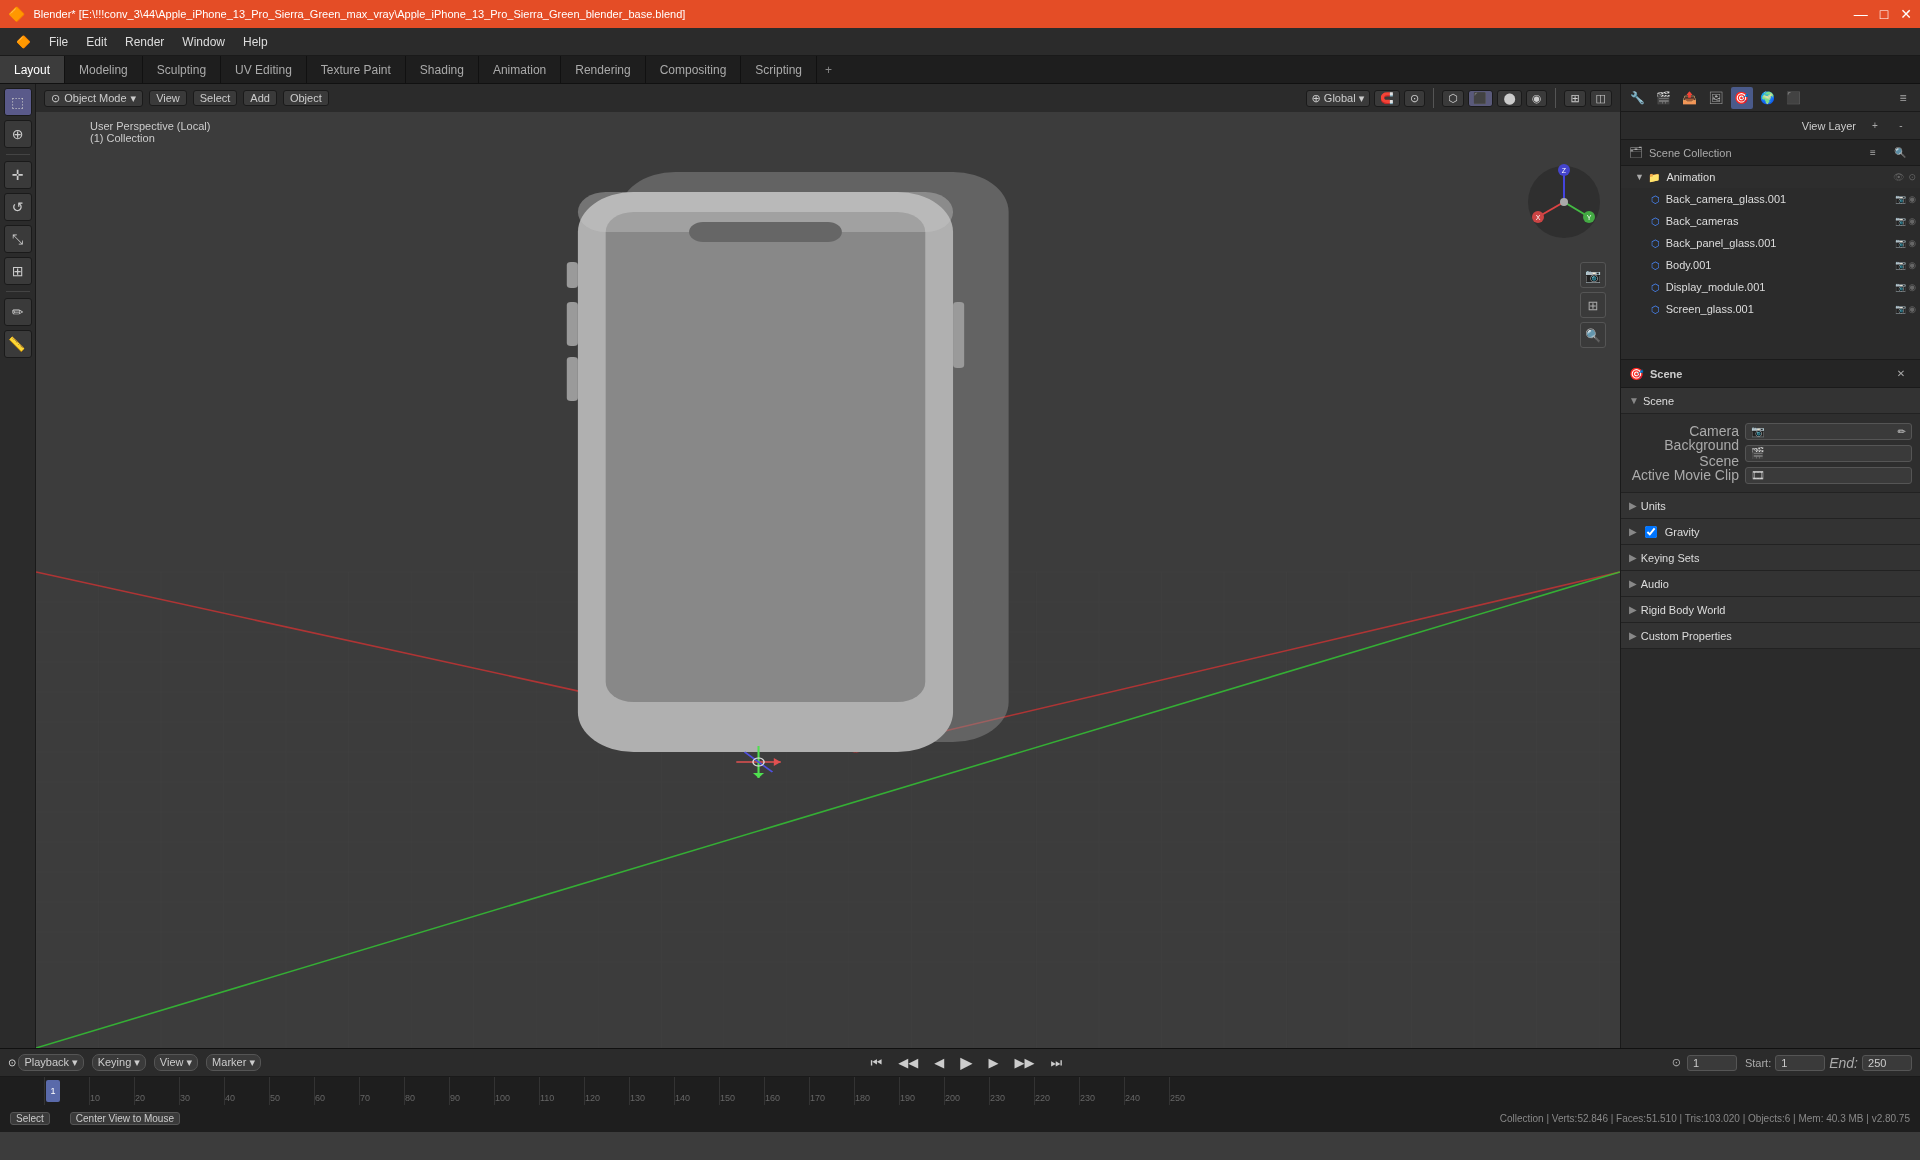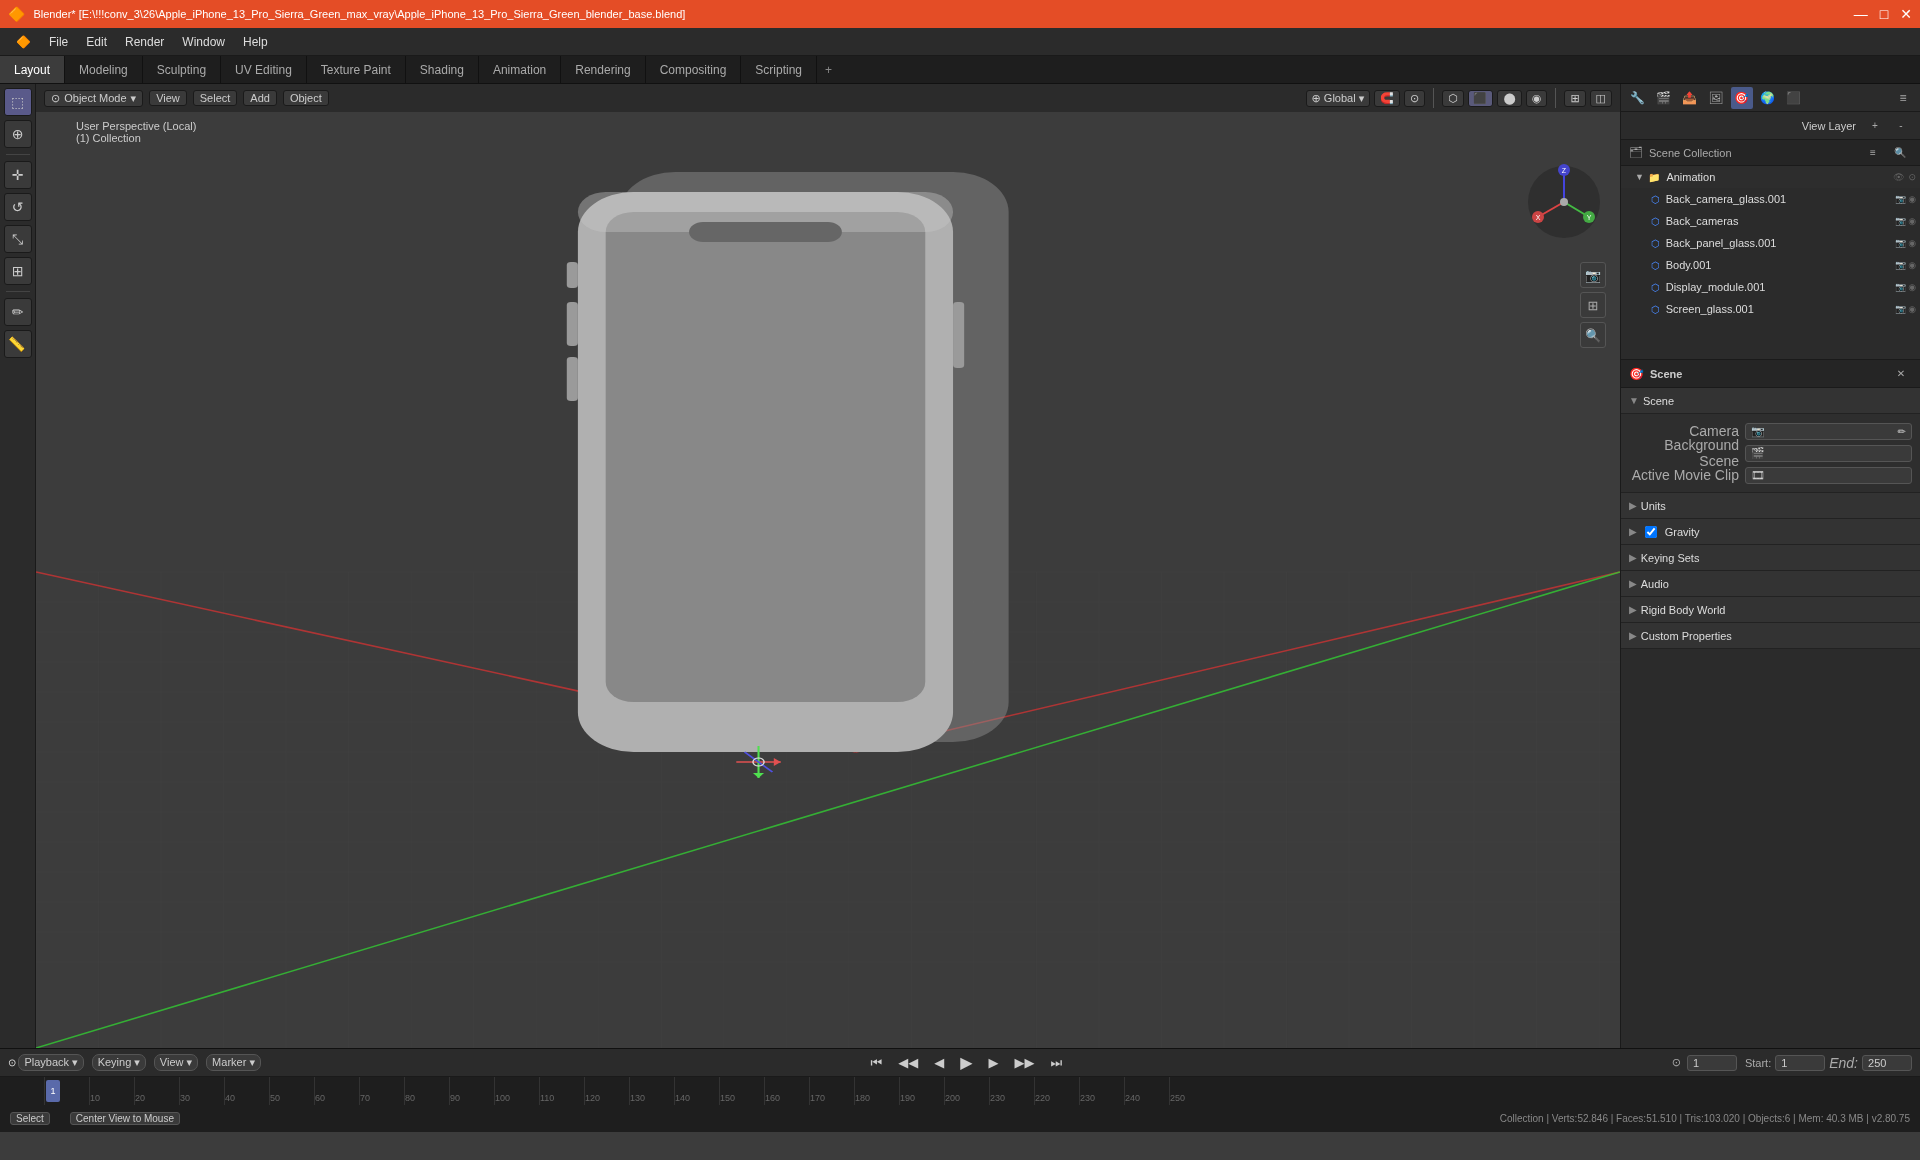--- a/index.html
+++ b/index.html
@@ -142,21 +142,21 @@
       border: 1px solid #1a1a1a;
       color: #ccc;
       padding: 1px 5px;
       border-radius: 3px;
       font-size: 11px;
       cursor: pointer;
     }
     .viewport-info {
       position: absolute;
       top: 36px;
-      left: 40px;
+      left: 54px;
       color: #ccc;
       font-size: 11px;
       z-index: 10;
     }
 
     
     #viewport-canvas {
       position: absolute;
       top: 28px;
       left: 0; right: 0; bottom: 0;
@@ -411,21 +411,21 @@
       gap: 16px;
       font-size: 10px;
     }
   </style>
 </head>
 <body>
 
 <div id="title-bar">
   <div class="title-left">
     <span style="font-weight:bold; font-size:14px;">🔶</span>
-    <span style="font-size:11px;">Blender* [E:\!!!conv_3\26\Apple_iPhone_13_Pro_Sierra_Green_max_vray\Apple_iPhone_13_Pro_Sierra_Green_blender_base.blend]</span>
+    <span style="font-size:11px;">Blender* [E:\!!!conv_3\44\Apple_iPhone_13_Pro_Sierra_Green_max_vray\Apple_iPhone_13_Pro_Sierra_Green_blender_base.blend]</span>
   </div>
   <div class="title-right">
     <span>—</span>
     <span>□</span>
     <span>✕</span>
   </div>
 </div>
 
 <div id="menu-bar">
   <span class="menu-item">🔶</span>

